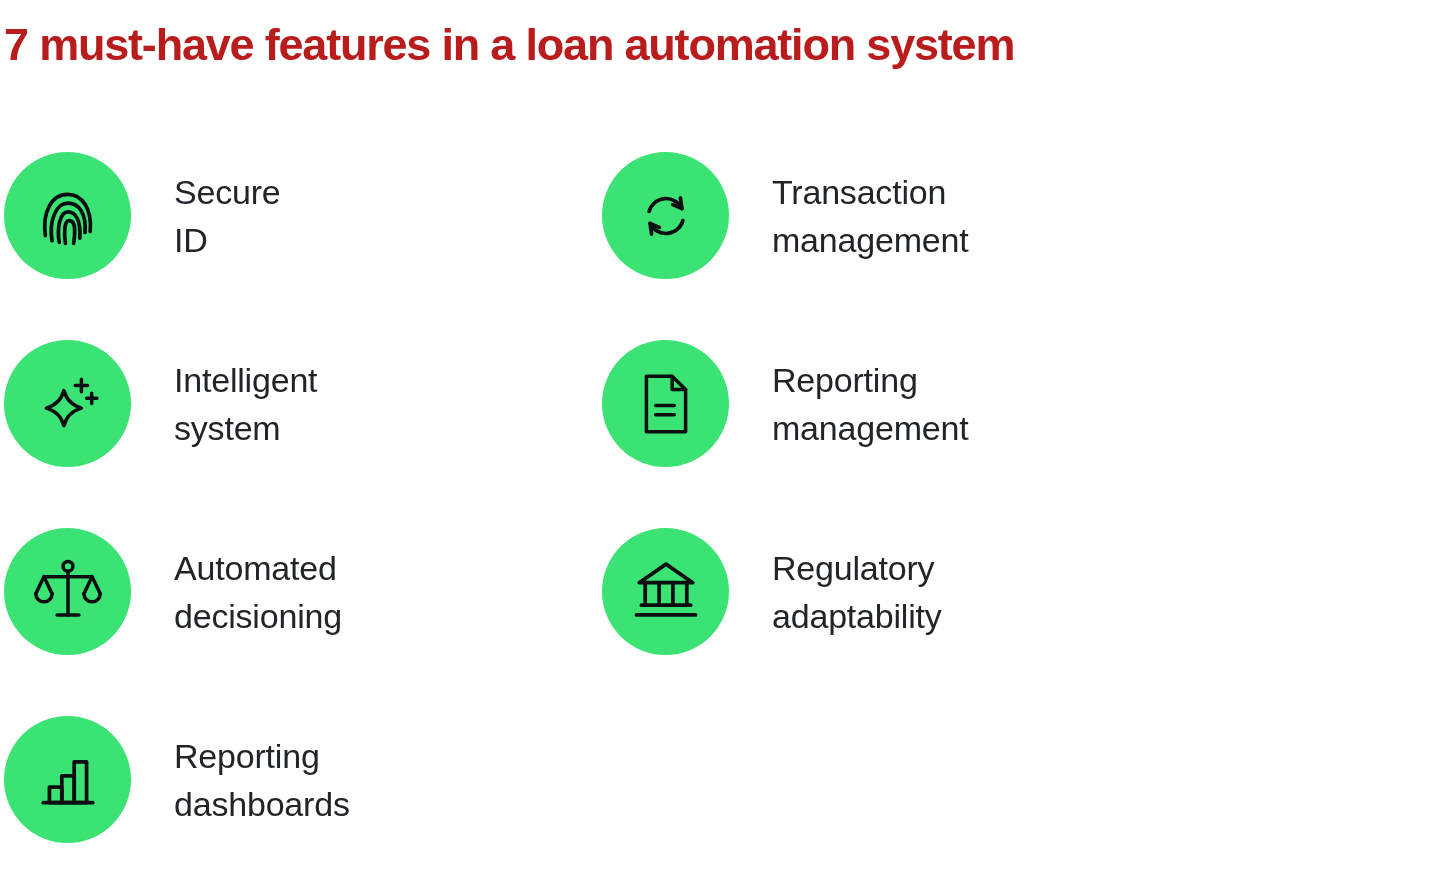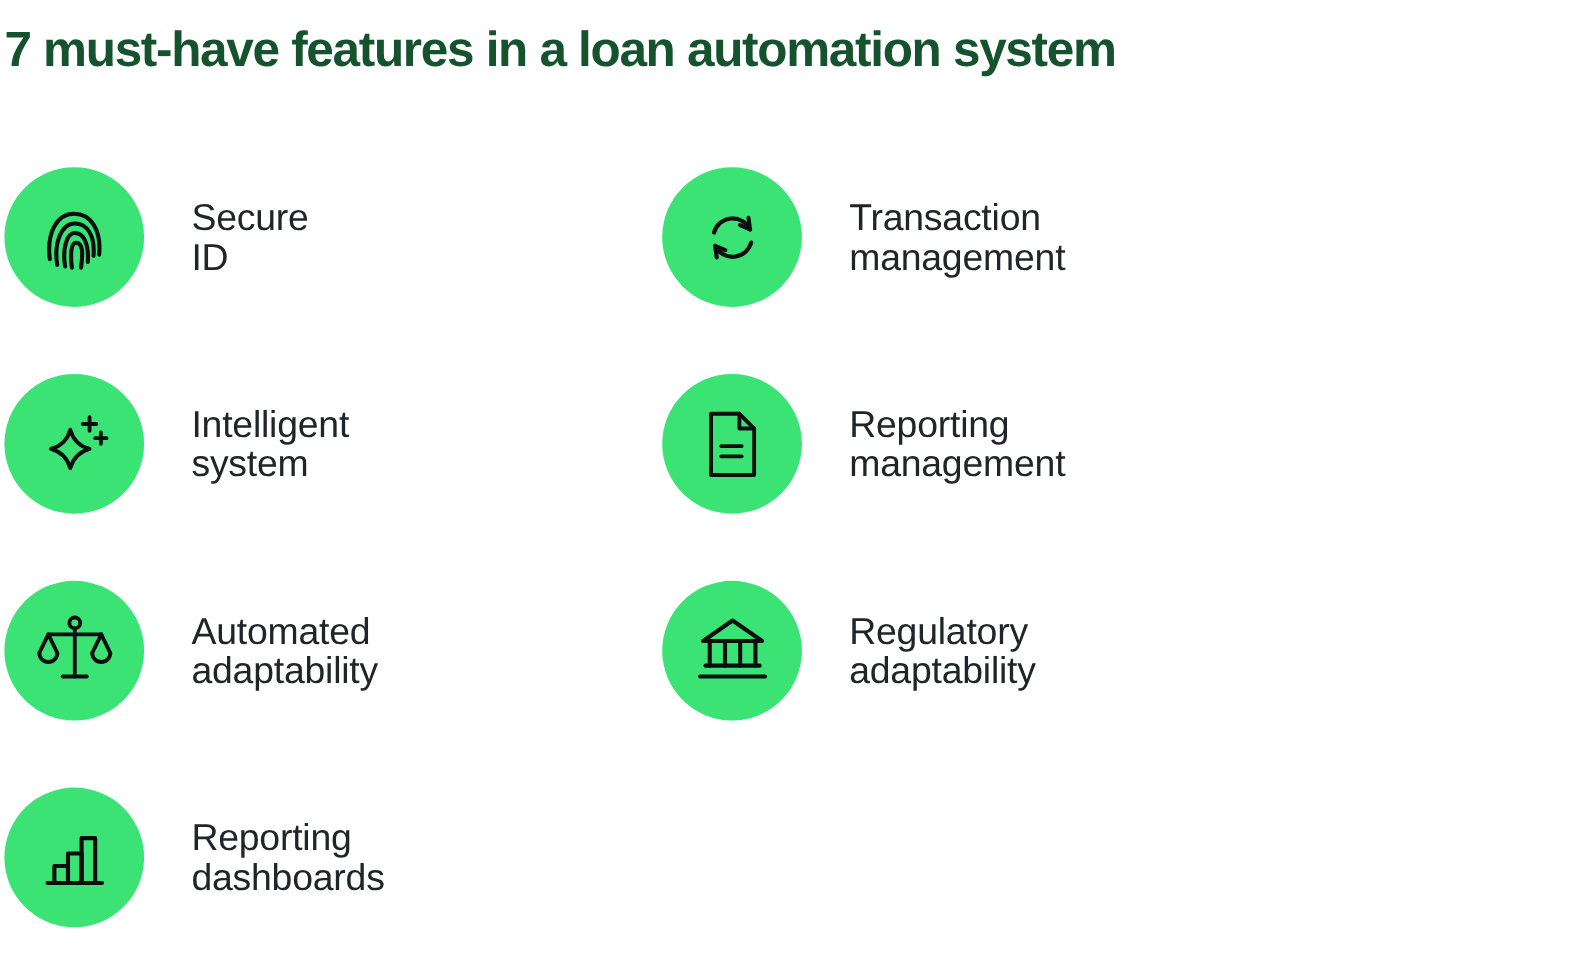--- a/index.html
+++ b/index.html
@@ -5,21 +5,21 @@
   * { margin: 0; padding: 0; box-sizing: border-box; }
   html, body { width: 1440px; height: 890px; background: #ffffff; overflow: hidden; }
   body { font-family: "Liberation Sans", "DejaVu Sans", sans-serif; position: relative; }
 
   .title {
     position: absolute;
     left: 4px;
     top: 19px;
     font-size: 45px;
     font-weight: 700;
-    color: #14532d;
+    color: #b91c1c;
     letter-spacing: -1.2px;
     white-space: nowrap;
   }
 
   .feature-item {
     position: absolute;
     height: 127px;
   }
 
   .icon-circle {
@@ -38,21 +38,21 @@
   .icon-circle svg {
     display: block;
   }
 
   .feature-label {
     position: absolute;
     left: 170px;
     top: 50%;
     transform: translateY(-50%);
     font-size: 34px;
-    line-height: 36px;
+    line-height: 48px;
     color: #212529;
     letter-spacing: -0.2px;
     white-space: pre-line;
   }
 
   
   .pos-l1 { left: 4px;   top: 152px; }
   .pos-r1 { left: 602px; top: 152px; }
   .pos-l2 { left: 4px;   top: 340px; }
   .pos-r2 { left: 602px; top: 340px; }
@@ -121,21 +121,21 @@
       <path d="M32 13 V 53"></path>
       <path d="M10 18 H 54"></path>
       <path d="M2.5 33.5 L 10 18 L 17.5 33.5"></path>
       <path d="M2.5 33.5 a 7.5 7.5 0 0 0 15 0"></path>
       <path d="M46.5 33.5 L 54 18 L 61.5 33.5"></path>
       <path d="M46.5 33.5 a 7.5 7.5 0 0 0 15 0"></path>
       <path d="M22 53 H 42"></path>
     </svg>
   </div>
   <div class="feature-label">Automated
-adaptability</div>
+decisioning</div>
 </div>
 
 <div class="feature-item pos-r3">
   <div class="icon-circle">
     <svg width="70" height="70" viewBox="0 0 64 64" fill="none" stroke="#0b0e11" stroke-width="3.4" stroke-linecap="round" stroke-linejoin="round">
       <path d="M32 6.5 L 7.5 23.5 H 56.5 Z"></path>
       <path d="M13 23.5 V 44"></path>
       <path d="M25.7 23.5 V 44"></path>
       <path d="M38.3 23.5 V 44"></path>
       <path d="M51 23.5 V 44"></path>

